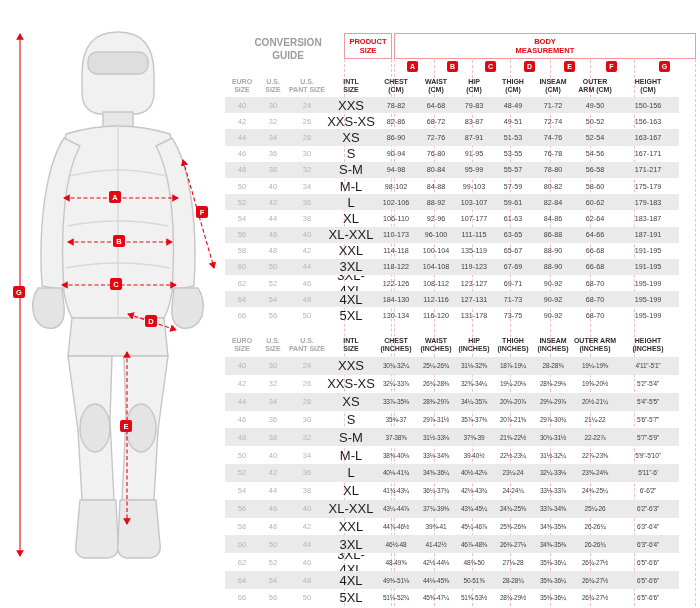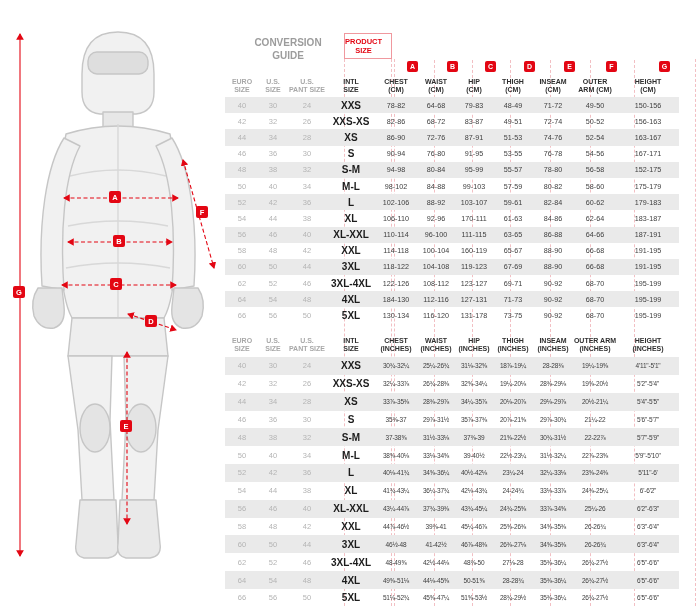--- a/index.html
+++ b/index.html
@@ -9,33 +9,33 @@
   .tr{display:grid;grid-template-columns:34px 28px 40px 48px 42px 38px 38px 40px 40px 44px 62px;}
   .thead .tr{height:26px;align-items:end;padding-bottom:2px;box-sizing:border-box;}
   .tbody.cm .tr{height:16.2px;}
   .tbody.in .tr{height:17.85px;}
   .shade{background:#eaeaea;}
   .td{display:flex;align-items:center;justify-content:center;text-align:center;overflow:hidden;}
   .thead .td{font-weight:bold;font-size:7px;line-height:1.15;white-space:pre-line;}
   .hg{color:#a8a8a8;}
   .hb{color:#2e2e2e;}
   .dim{color:#b4b4b4;font-size:7.5px;}
-  .intl{color:#1c1c1c;font-weight:bold;font-size:10px;}
+  .intl{color:#1c1c1c;font-weight:normal;font-size:13px;}
   .val{color:#3d3d3d;font-size:7.2px;}
   .tbody.in .val{font-size:6.5px;letter-spacing:-0.2px;}
   .thead,.tbody{position:absolute;left:225px;}
   .thead.cm{top:70px;}
   .tbody.cm{top:97px;}
   .thead.in{top:329px;}
   .tbody.in{top:357px;}
   
   .cg-title{position:absolute;left:246px;top:37px;width:84px;text-align:center;font-size:10px;
             font-weight:bold;color:#9c9c9c;white-space:pre-line;line-height:1.25;}
   .ps-box,.bm-box{position:absolute;top:33px;height:26px;border:1px solid #f0989e;
-            display:flex;align-items:center;justify-content:flex-start;box-sizing:border-box;}
+            display:flex;align-items:center;justify-content:center;box-sizing:border-box;}
   .ps-box{left:344px;width:48px;}
   .bm-box{left:394px;width:302px;}
   .red-title{font-size:7.5px;font-weight:bold;color:#e30613;text-align:center;
             white-space:pre-line;line-height:1.2;}
   .vline{position:absolute;top:60px;height:546px;width:0;border-left:1px dashed #f2bfc3;}
   .colbox{position:absolute;top:59px;height:547px;border-left:1px dashed #f2bfc3;
           border-right:1px dashed #f2bfc3;box-sizing:border-box;}
   .colbox.intl{left:344px;width:48px;}
   .colbox.meas{left:394px;width:302px;}
   
@@ -96,20 +96,24 @@
   <div class="badge" style="left:120px;top:420px">E</div>
   <div class="badge" style="left:196px;top:206px">F</div>
   <div class="badge" style="left:13px;top:286px">G</div>
 
   <div class="cg-title">CONVERSION
 GUIDE</div>
   <div class="ps-box">
     <div class="red-title">PRODUCT
 SIZE</div>
   </div>
+  <div class="bm-box">
+    <div class="red-title">BODY
+MEASUREMENT</div>
+  </div>
 
   <div class="colbox intl"></div>
   <div class="colbox meas"></div>
   <div class="vline" style="left:434px"></div>
   <div class="vline" style="left:472px"></div>
   <div class="vline" style="left:510px"></div>
   <div class="vline" style="left:550px"></div>
   <div class="vline" style="left:590px"></div>
   <div class="vline" style="left:634px"></div>
 
@@ -204,21 +208,21 @@
         <div class="td dim">48</div>
         <div class="td dim">38</div>
         <div class="td dim">32</div>
         <div class="td intl">S-M</div>
         <div class="td val">94-98</div>
         <div class="td val">80-84</div>
         <div class="td val">95-99</div>
         <div class="td val">55-57</div>
         <div class="td val">78-80</div>
         <div class="td val">56-58</div>
-        <div class="td val">152-175</div>
+        <div class="td val">171-217</div>
       </div>
       <div class="tr">
         <div class="td dim">50</div>
         <div class="td dim">40</div>
         <div class="td dim">34</div>
         <div class="td intl">M-L</div>
         <div class="td val">98-102</div>
         <div class="td val">84-88</div>
         <div class="td val">99-103</div>
         <div class="td val">57-59</div>
@@ -239,47 +243,47 @@
         <div class="td val">60-62</div>
         <div class="td val">179-183</div>
       </div>
       <div class="tr">
         <div class="td dim">54</div>
         <div class="td dim">44</div>
         <div class="td dim">38</div>
         <div class="td intl">XL</div>
         <div class="td val">106-110</div>
         <div class="td val">92-96</div>
-        <div class="td val">170-111</div>
+        <div class="td val">107-177</div>
         <div class="td val">61-63</div>
         <div class="td val">84-86</div>
         <div class="td val">62-64</div>
         <div class="td val">183-187</div>
       </div>
       <div class="tr shade">
         <div class="td dim">56</div>
         <div class="td dim">46</div>
         <div class="td dim">40</div>
         <div class="td intl">XL-XXL</div>
-        <div class="td val">110-114</div>
+        <div class="td val">110-173</div>
         <div class="td val">96-100</div>
         <div class="td val">111-115</div>
         <div class="td val">63-65</div>
         <div class="td val">86-88</div>
         <div class="td val">64-66</div>
         <div class="td val">187-191</div>
       </div>
       <div class="tr">
         <div class="td dim">58</div>
         <div class="td dim">48</div>
         <div class="td dim">42</div>
         <div class="td intl">XXL</div>
         <div class="td val">114-118</div>
         <div class="td val">100-104</div>
-        <div class="td val">160-119</div>
+        <div class="td val">135-119</div>
         <div class="td val">65-67</div>
         <div class="td val">88-90</div>
         <div class="td val">66-68</div>
         <div class="td val">191-195</div>
       </div>
       <div class="tr shade">
         <div class="td dim">60</div>
         <div class="td dim">50</div>
         <div class="td dim">44</div>
         <div class="td intl">3XL</div>

